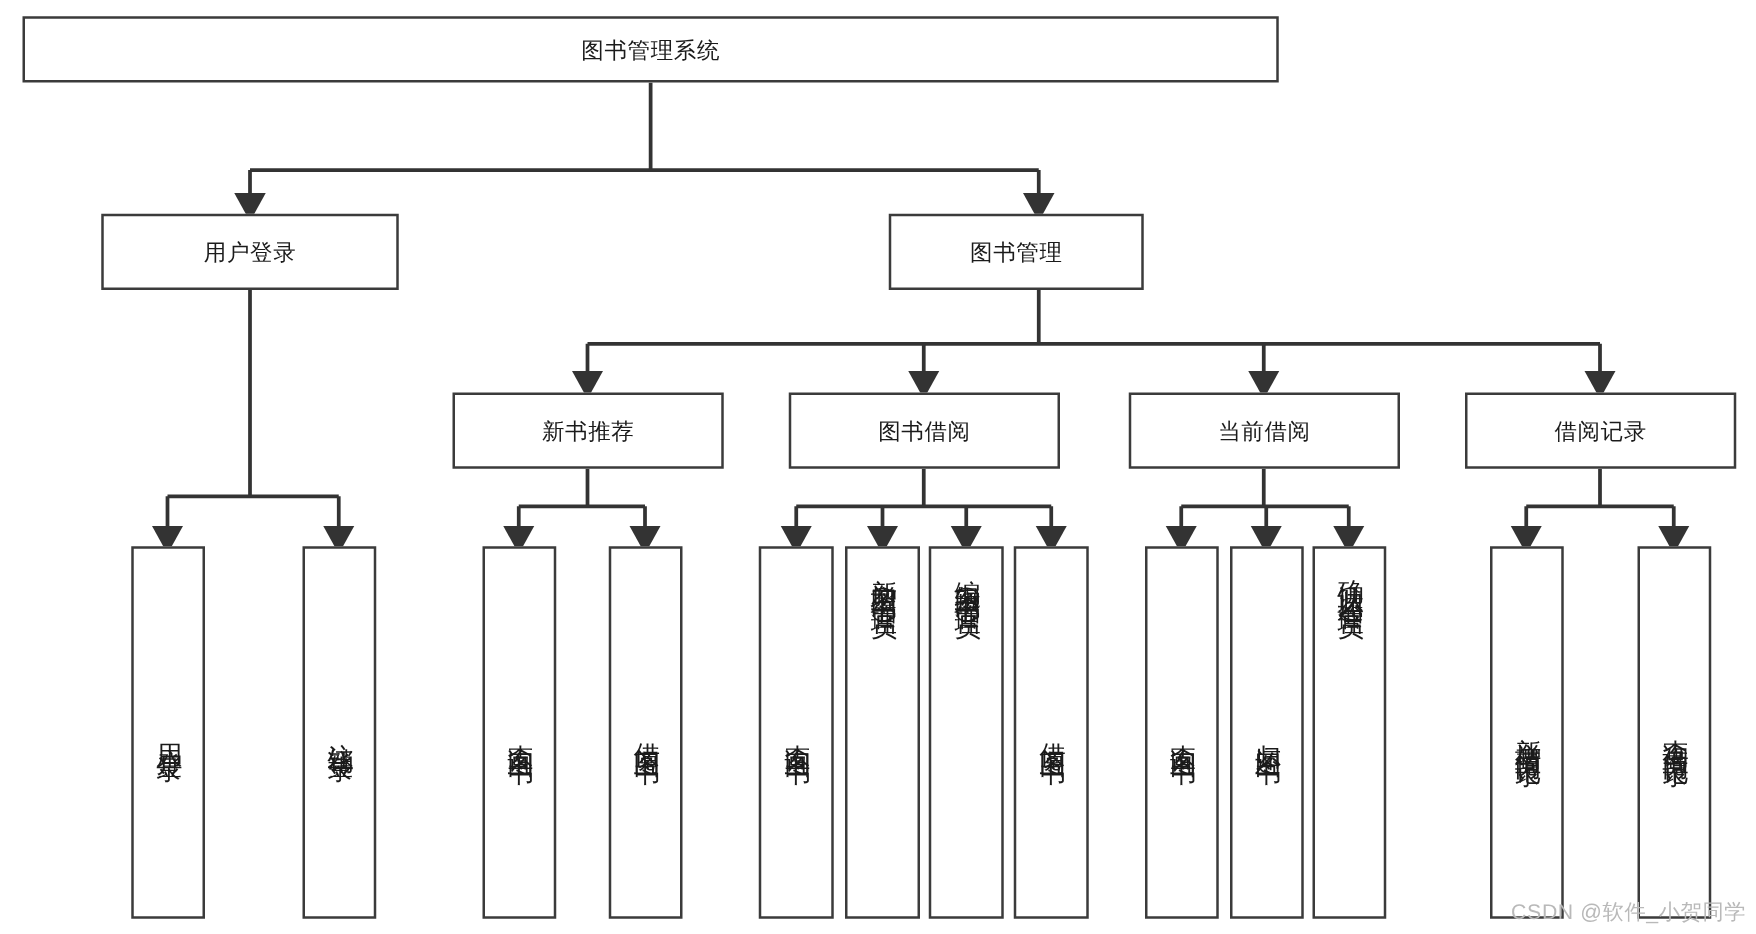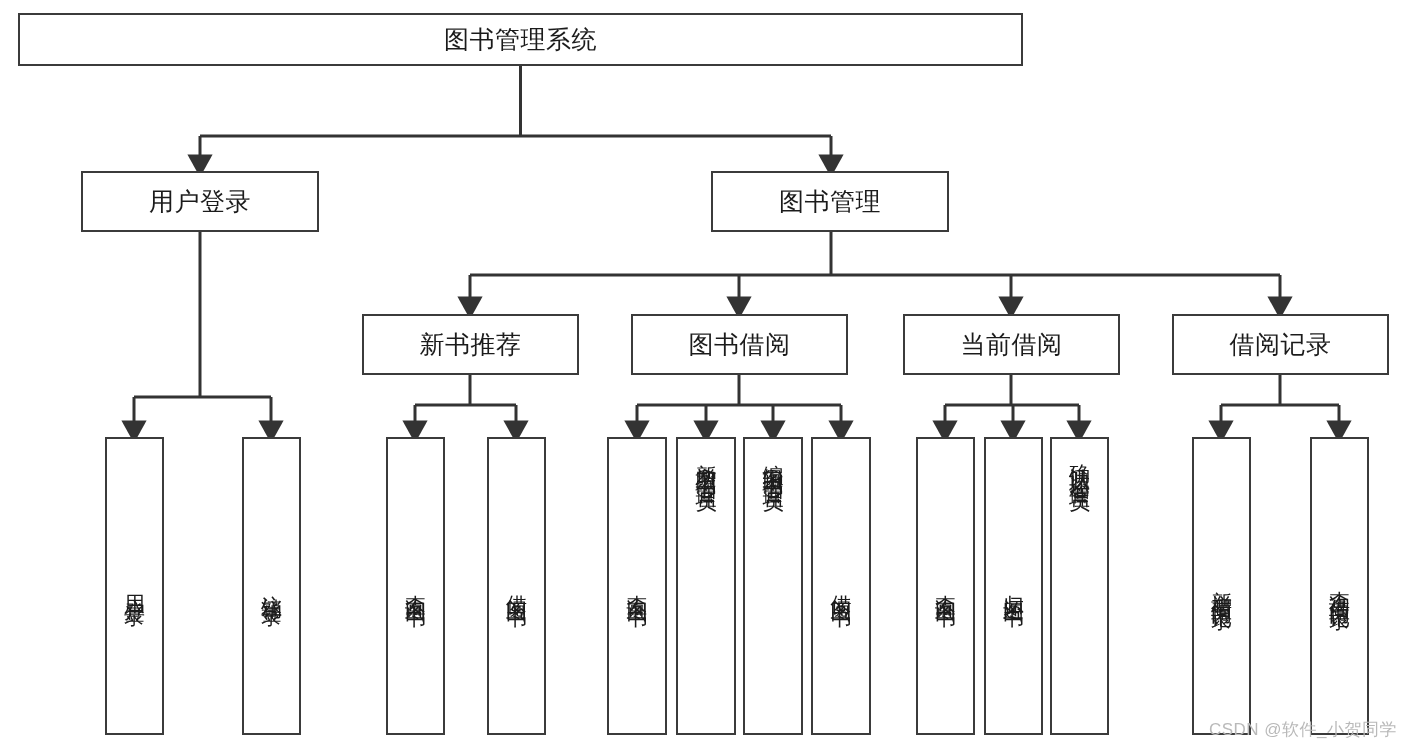--- a/index.html
+++ b/index.html
@@ -30,21 +30,21 @@
   .node-box {
     position: absolute;
     box-sizing: border-box;
     background: #ffffff;
     border: 2.5px solid #3b3b3b;
     display: flex;
     align-items: center;
     justify-content: center;
   }
   .node-label-h {
-    font-size: 25px;
+    font-size: 18px;
     color: #1b1b1b;
     letter-spacing: 0.5px;
     white-space: nowrap;
     line-height: 1;
   }
   .node-label-v {
     font-size: 21px;
     color: #1b1b1b;
     writing-mode: vertical-rl;
     text-orientation: upright;
@@ -127,21 +127,21 @@
     </g>
   </svg>
 
   <div class="node-box" style="left:18px; top:13px; width:1005px; height:53px;">
     <span class="node-label-h">图书管理系统</span>
   </div>
 
   <div class="node-box" style="left:81px; top:171px; width:238px; height:61px;">
     <span class="node-label-h">用户登录</span>
   </div>
-  <div class="node-box" style="left:711px; top:171px; width:238px; height:61px;">
+  <div class="node-box" style="left:711px; top:171px; width:204px; height:61px;">
     <span class="node-label-h">图书管理</span>
   </div>
 
   <div class="node-box" style="left:631px; top:314px; width:217px; height:61px;">
     <span class="node-label-h">图书借阅</span>
   </div>
   <div class="node-box" style="left:362px; top:314px; width:217px; height:61px;">
     <span class="node-label-h">新书推荐</span>
   </div>
   <div class="node-box" style="left:1172px; top:314px; width:217px; height:61px;">

